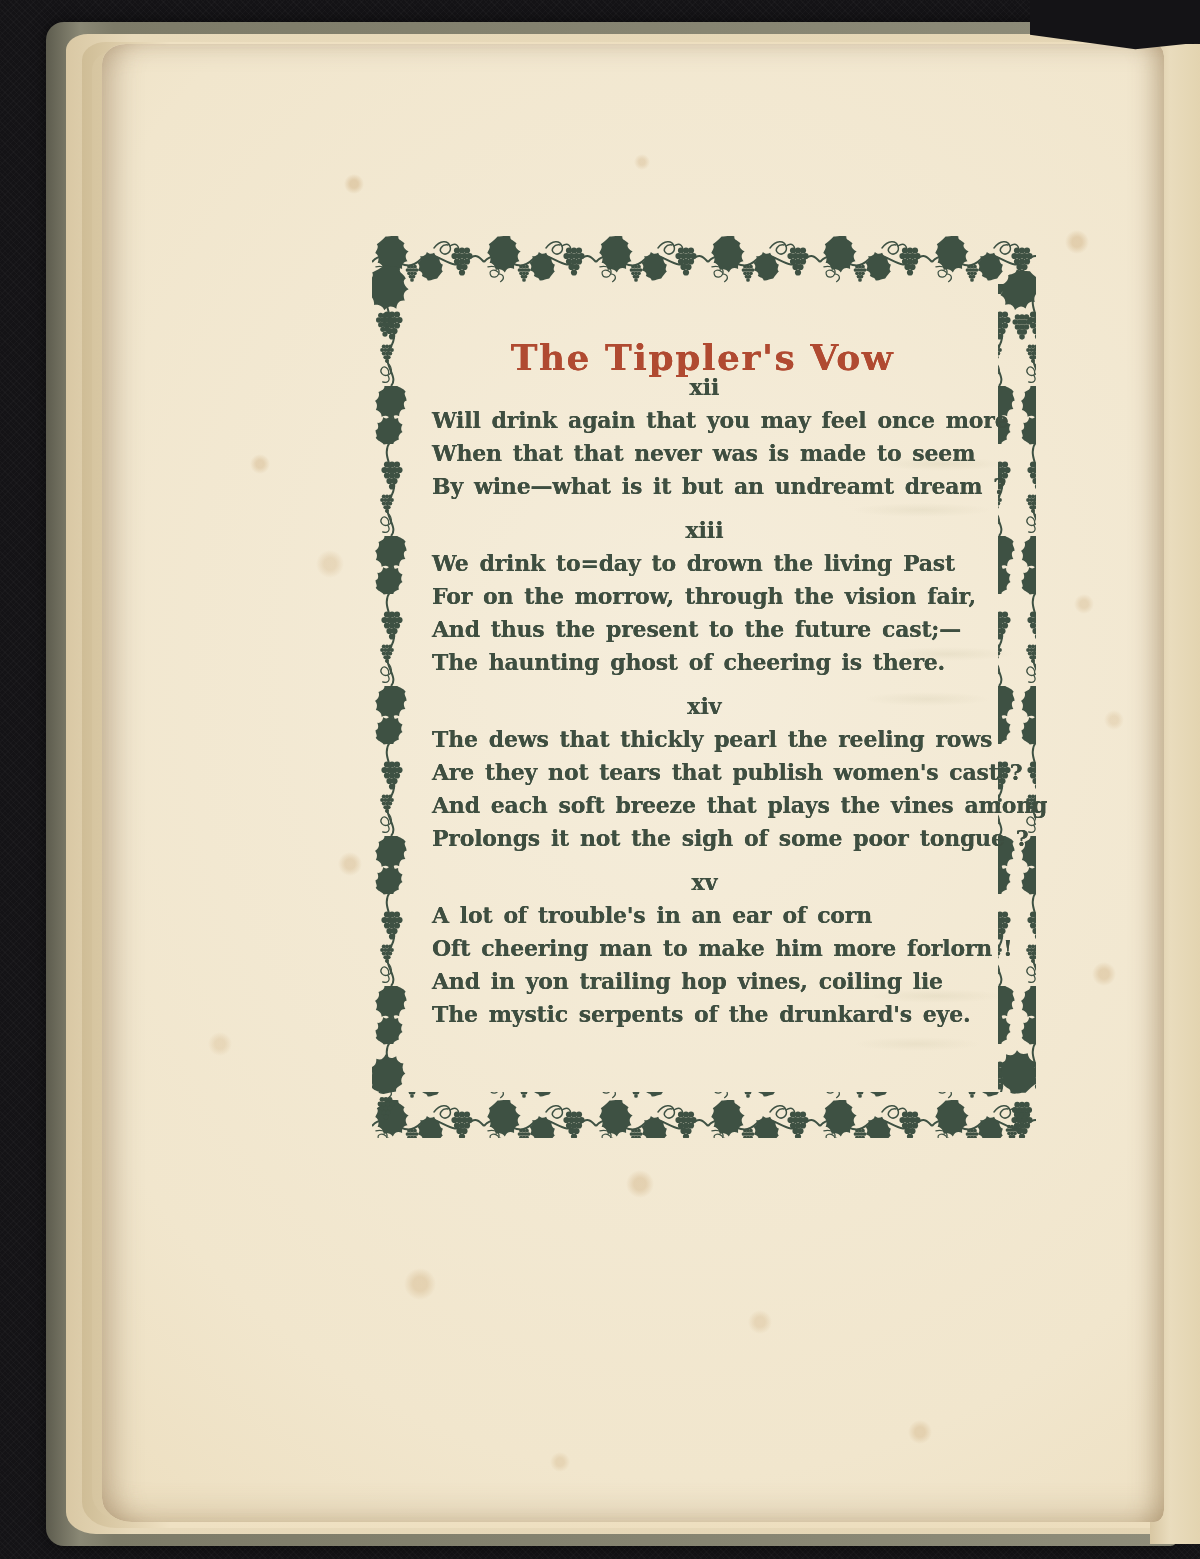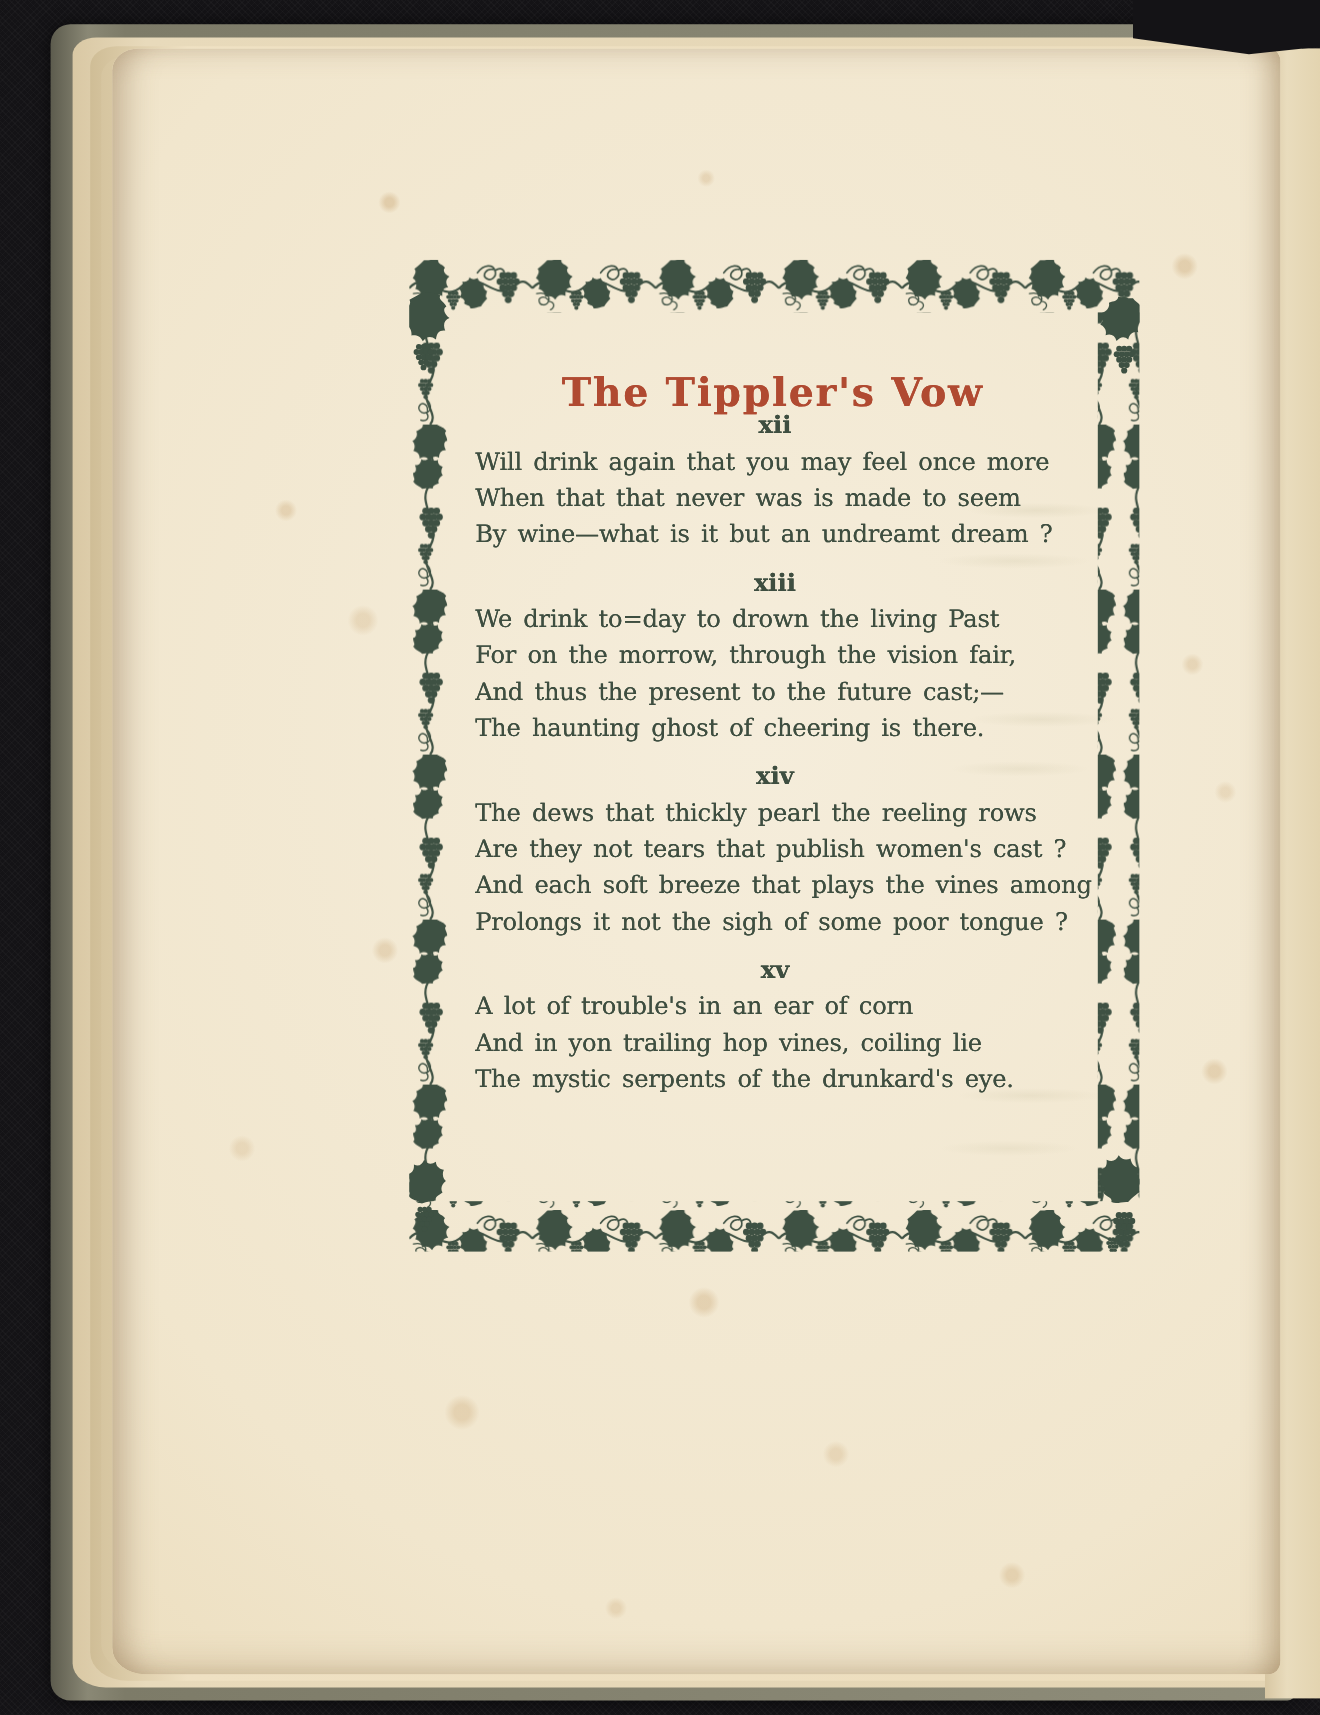--- a/index.html
+++ b/index.html
@@ -112,21 +112,21 @@
     position:absolute;left:330px;top:328px;width:545px;
   }
   .stanza{margin:0 0 12px 0;}
   .stanza-number{
     text-align:center;
     font-size:22px;font-weight:700;line-height:30px;
     color:#3e4e40;margin-bottom:2px;
     text-shadow:0 0 0.5px #3e4e40;
   }
   .poem-line{
-    font-size:22px;font-weight:400;line-height:33px;
+    font-size:22px;font-weight:700;line-height:33px;
     letter-spacing:-0.2px;word-spacing:3.5px;
     color:#3e4e40;white-space:nowrap;
     text-shadow:0 0 0.5px #3e4e40;
   }
 </style>
 </head>
 <body>
 
 <div class="stage">
   <div class="cover"></div>
@@ -223,20 +223,21 @@
         <div class="stanza-number">xiv</div>
         <div class="poem-line">The dews that thickly pearl the reeling rows</div>
         <div class="poem-line">Are they not tears that publish women's cast ?</div>
         <div class="poem-line">And each soft breeze that plays the vines among</div>
         <div class="poem-line">Prolongs it not the sigh of some poor tongue ?</div>
       </div>
 
       <div class="stanza">
         <div class="stanza-number">xv</div>
         <div class="poem-line">A lot of trouble's in an ear of corn</div>
+        <div class="poem-line">Oft cheering man to make him more forlorn !</div>
         <div class="poem-line">And in yon trailing hop vines, coiling lie</div>
         <div class="poem-line">The mystic serpents of the drunkard's eye.</div>
       </div>
 
     </div>
   </div>
 
   <div class="tr-wedge"></div>
 </div>
 

